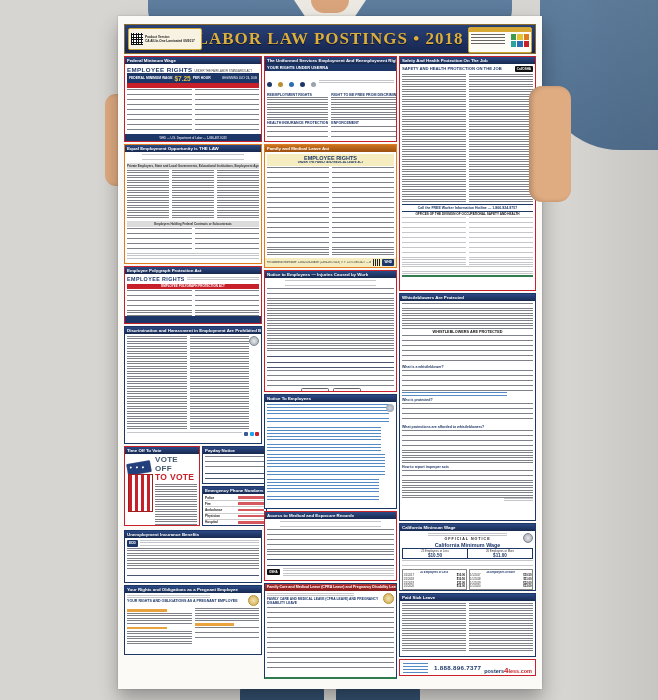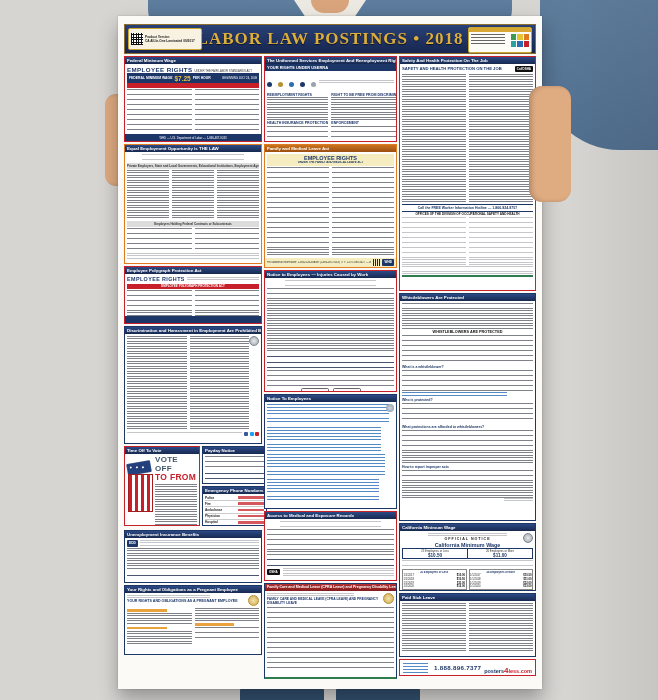--- a/index.html
+++ b/index.html
@@ -239,21 +239,21 @@
         <div style="display:flex;gap:2px">
           <div class="sec" style="height:80px;width:76px;flex:0 0 auto">
             <div class="sec-h">Time Off To Vote</div>
             <div class="bd" style="display:flex;gap:2px">
               <div class="ballot">
                 <div class="lid"></div>
                   <div class="bbox"></div>
               </div>
               <div style="flex:1">
                 <div class="votetitle1">VOTE OFF</div>
-                <div class="votetitle2">TO FROM</div>
+                <div class="votetitle2">TO VOTE</div>
                 <div class="tx" style="height:44px;margin-top:2px"></div>
               </div>
             </div>
           </div>
           <div style="flex:1;display:flex;flex-direction:column;gap:2px">
             <div class="sec b-navy" style="height:38px;margin:0">
               <div class="sec-h">Payday Notice</div>
               <div class="bd">
                 <div class="tx" style="height:12px"></div>
                 <div class="frow"></div>

